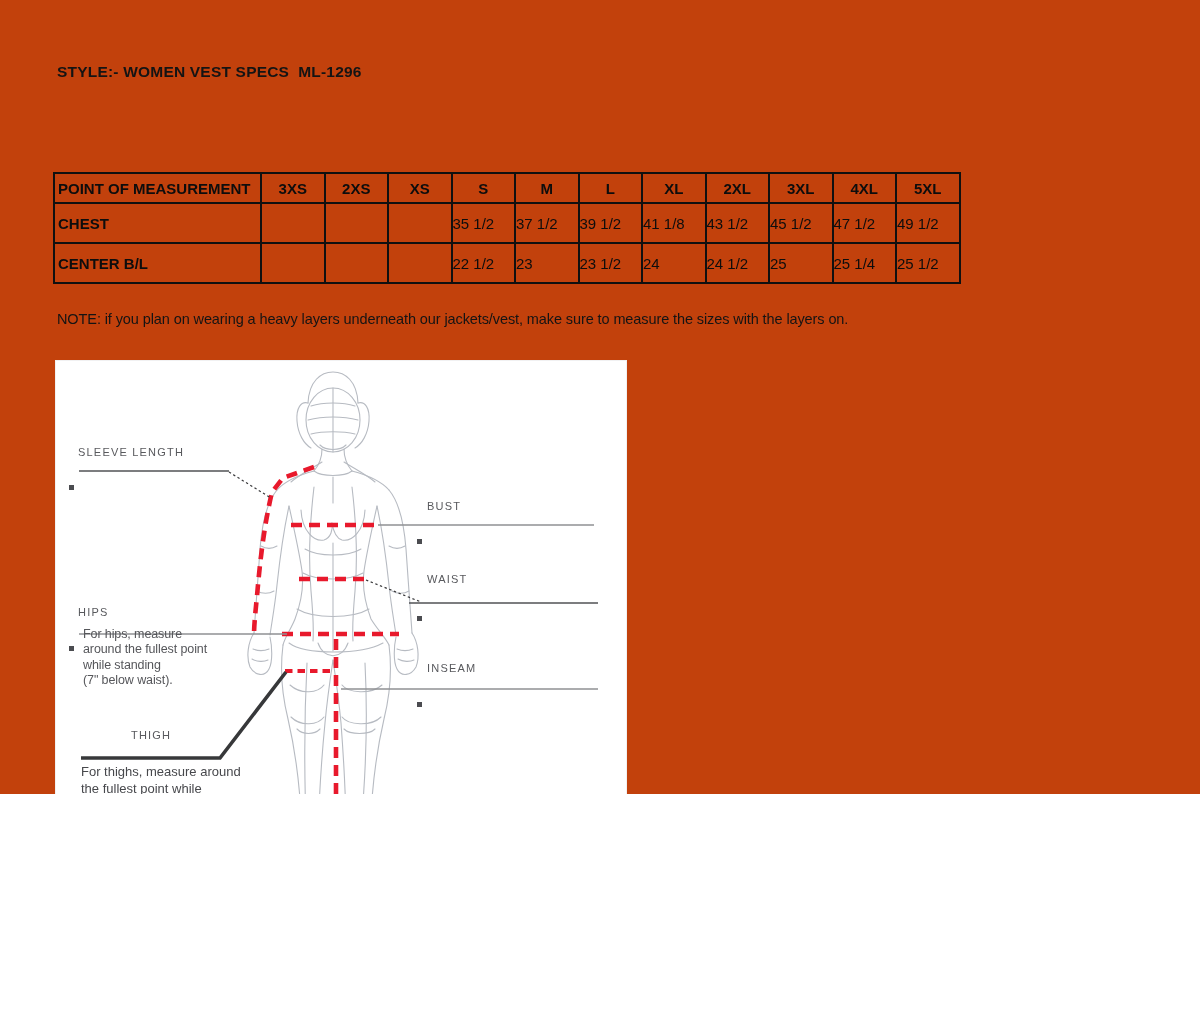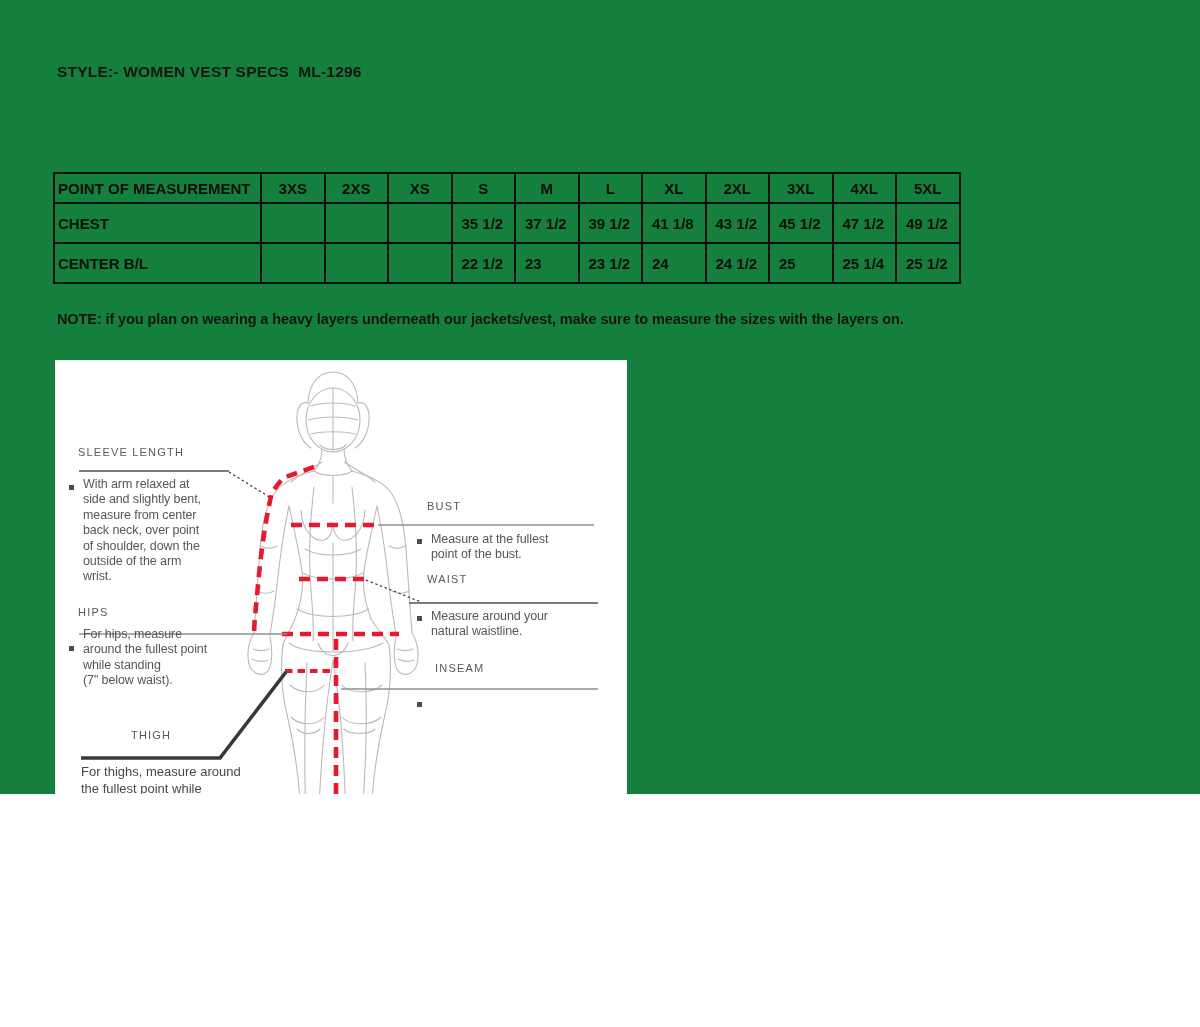--- a/index.html
+++ b/index.html
@@ -5,44 +5,44 @@
   * { margin:0; padding:0; box-sizing:border-box; }
   :root{
     --measure-line:#e8192c;
     --figure-outline:#b7bbc2;
     --leader-line:#8f9193;
     --heading-text:#58595d;
     --body-text:#55565a;
   }
   html,body{ background:#ffffff; }
   .page{
-    position:relative; width:1200px; height:794px; background:#15803d;
+    position:relative; width:1200px; height:794px; background:#c2410c;
     font-family:"Liberation Sans", sans-serif; color:#151515; overflow:hidden;
   }
   .doc-title{
     position:absolute; left:57px; top:63px;
     font-size:15.5px; font-weight:700; letter-spacing:.2px; color:#141414;
     white-space:pre;
   }
   
   .spec-table{
     position:absolute; left:53px; top:172px; width:905px;
     border-collapse:collapse; table-layout:fixed;
   }
   .spec-table td, .spec-table th{
     border:2.6px solid #101010; font-size:15px; color:#0d0d0d;
     overflow:hidden; white-space:nowrap; vertical-align:middle;margin-top:14px;
   }
   .spec-table th{ font-weight:700; text-align:center; height:30px; }
   .spec-table th.poml{ text-align:left; padding-left:3px; }
-  .spec-table td{ height:40px; font-weight:700; text-align:left; padding-left:9px; }
+  .spec-table td{ height:40px; font-weight:400; text-align:left; }
   .spec-table td.rowlabel{ font-weight:700; padding-left:3px; }
   .doc-note{
     position:absolute; left:57px; top:311px;
-    font-size:14.5px; font-weight:700; color:#141414; letter-spacing:-.1px;
+    font-size:14.5px; font-weight:400; color:#141414; letter-spacing:-.1px;
     white-space:pre;
   }
   
   .guide{
     position:absolute; left:55px; top:360px; width:572px; height:524px;
     background:#ffffff; border:1px solid #f1f1f2;
   }
   .guide svg{ position:absolute; left:0; top:0; }
   .figure-line{ fill:none; stroke:var(--figure-outline); stroke-width:1.1; stroke-linecap:round; }
   .measure-line{ fill:none; stroke:var(--measure-line); stroke-width:4.6; stroke-dasharray:11 7; }
@@ -229,47 +229,36 @@
         <path class="thick-leader" d="M80,757 L219,757 L285,671"></path>
         <line class="leader" x1="377" y1="524" x2="593" y2="524"></line>
         <line class="leader dotted" x1="365" y1="579" x2="420" y2="601"></line>
         <line class="underline-dark" x1="408" y1="602" x2="597" y2="602"></line>
         <line class="leader" x1="340" y1="688" x2="597" y2="688"></line>
       </g>
     </svg>
 
     <div class="g-heading" style="left:22px; top:85px;">SLEEVE LENGTH</div>
     <span class="bullet" style="left:13px; top:124px;"></span>
-    <div class="g-desc" style="left:27px; top:116px; width:160px;">With arm relaxed at
-side and slightly bent,
-measure from center
-back neck, over point
-of shoulder, down the
-outside of the arm
-wrist.</div>
 
     <div class="g-heading" style="left:22px; top:245px;">HIPS</div>
     <span class="bullet" style="left:13px; top:285px;"></span>
     <div class="g-desc" style="left:27px; top:266px; width:170px;">For hips, measure
 around the fullest point
 while standing
 (7" below waist).</div>
 
     <div class="g-heading" style="left:27px; top:368px;margin-left:48px;">THIGH</div>
     <div class="g-desc alt" style="left:25px; top:402px; width:185px;">For thighs, measure around
 the fullest point while
 standing (4" below crotch)</div>
 
     <div class="g-heading" style="left:371px; top:139px;">BUST</div>
     <span class="bullet" style="left:361px; top:178px;"></span>
-    <div class="g-desc" style="left:375px; top:171px; width:165px;">Measure at the fullest
-point of the bust.</div>
 
     <div class="g-heading" style="left:371px; top:212px;">WAIST</div>
     <span class="bullet" style="left:361px; top:255px;"></span>
-    <div class="g-desc" style="left:375px; top:248px; width:165px;">Measure around your
-natural waistline.</div>
-
-    <div class="g-heading" style="left:371px; top:301px;margin-left:8px;">INSEAM</div>
+
+    <div class="g-heading" style="left:371px; top:301px;">INSEAM</div>
     <span class="bullet" style="left:361px; top:341px;"></span>
 
   </div>
 </div>
 
 </body></html>

